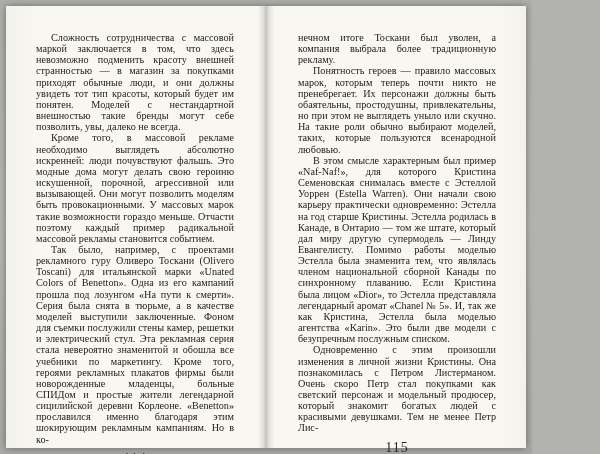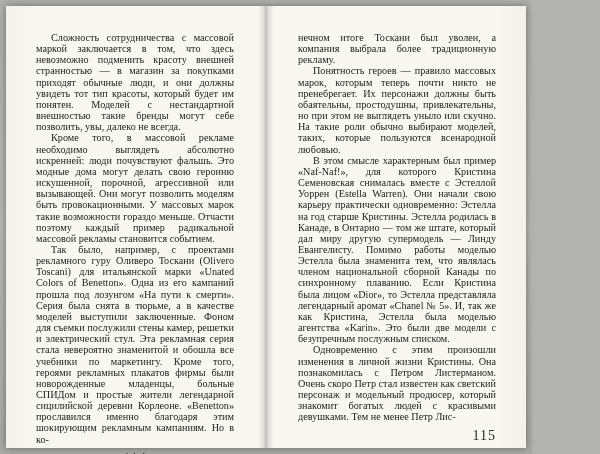--- a/index.html
+++ b/index.html
@@ -35,21 +35,20 @@
     justify-content: space-between;
     box-sizing: border-box;
   }
   .page.left {
     padding: 26px 24px 8px 30px;
     background: linear-gradient(90deg, #f2f1ec 0%, #f8f7f2 12%, #f8f7f2 100%);
   }
   .page.right {
     padding: 26px 30px 8px 24px;
     background: linear-gradient(270deg, #f2f1ec 0%, #f8f7f2 12%, #f8f7f2 100%);
-    align-items: flex-end;
   }
   .gutter {
     flex: 0 0 16px;
     background: linear-gradient(90deg,
       rgba(0,0,0,0.00) 0%,
       rgba(0,0,0,0.10) 35%,
       rgba(0,0,0,0.22) 50%,
       rgba(0,0,0,0.10) 65%,
       rgba(0,0,0,0.00) 100%);
   }
@@ -89,19 +88,19 @@
       <div class="page-number">114</div>
     </section>
 
     <div class="gutter"></div>
 
     <section class="page right">
       <div class="text-block">
         <p class="no-indent">нечном итоге Тоскани был уволен, а компания выбрала более традиционную рекламу.</p>
         <p>Понятность героев — правило массовых марок, которым теперь почти никто не пренебрегает. Их персонажи должны быть обаятельны, простодушны, привлекательны, но при этом не выглядеть уныло или скучно. На такие роли обычно выбирают моделей, таких, которые пользуются всенародной любовью.</p>
         <p>В этом смысле характерным был пример «Naf-Naf!», для которого Кристина Семеновская снималась вместе с Эстеллой Уоррен (Estella Warren). Они начали свою карьеру практически одновременно: Эстелла на год старше Кристины. Эстелла родилась в Канаде, в Онтарио — том же штате, который дал миру другую супермодель — Линду Евангелисту. Помимо работы моделью Эстелла была знаменита тем, что являлась членом национальной сборной Канады по синхронному плаванию. Если Кристина была лицом «Dior», то Эстелла представляла легендарный аромат «Chanel № 5». И, так же как Кристина, Эстелла была моделью агентства «Karin». Это были две модели с безупречным послужным списком.</p>
-        <p>Одновременно с этим произошли изменения в личной жизни Кристины. Она познакомилась с Петром Листерманом. Очень скоро Петр стал известен как светский персонаж и модельный продюсер, который знакомит богатых людей с красивыми девушками. Тем не менее Петр Лис-</p>
+        <p>Одновременно с этим произошли изменения в личной жизни Кристины. Она познакомилась с Петром Листерманом. Очень скоро Петр стал покупками как светский персонаж и модельный продюсер, который знакомит богатых людей с красивыми девушками. Тем не менее Петр Лис-</p>
       </div>
       <div class="page-number">115</div>
     </section>
 
   </div>
 </div>
 
 </body></html>

